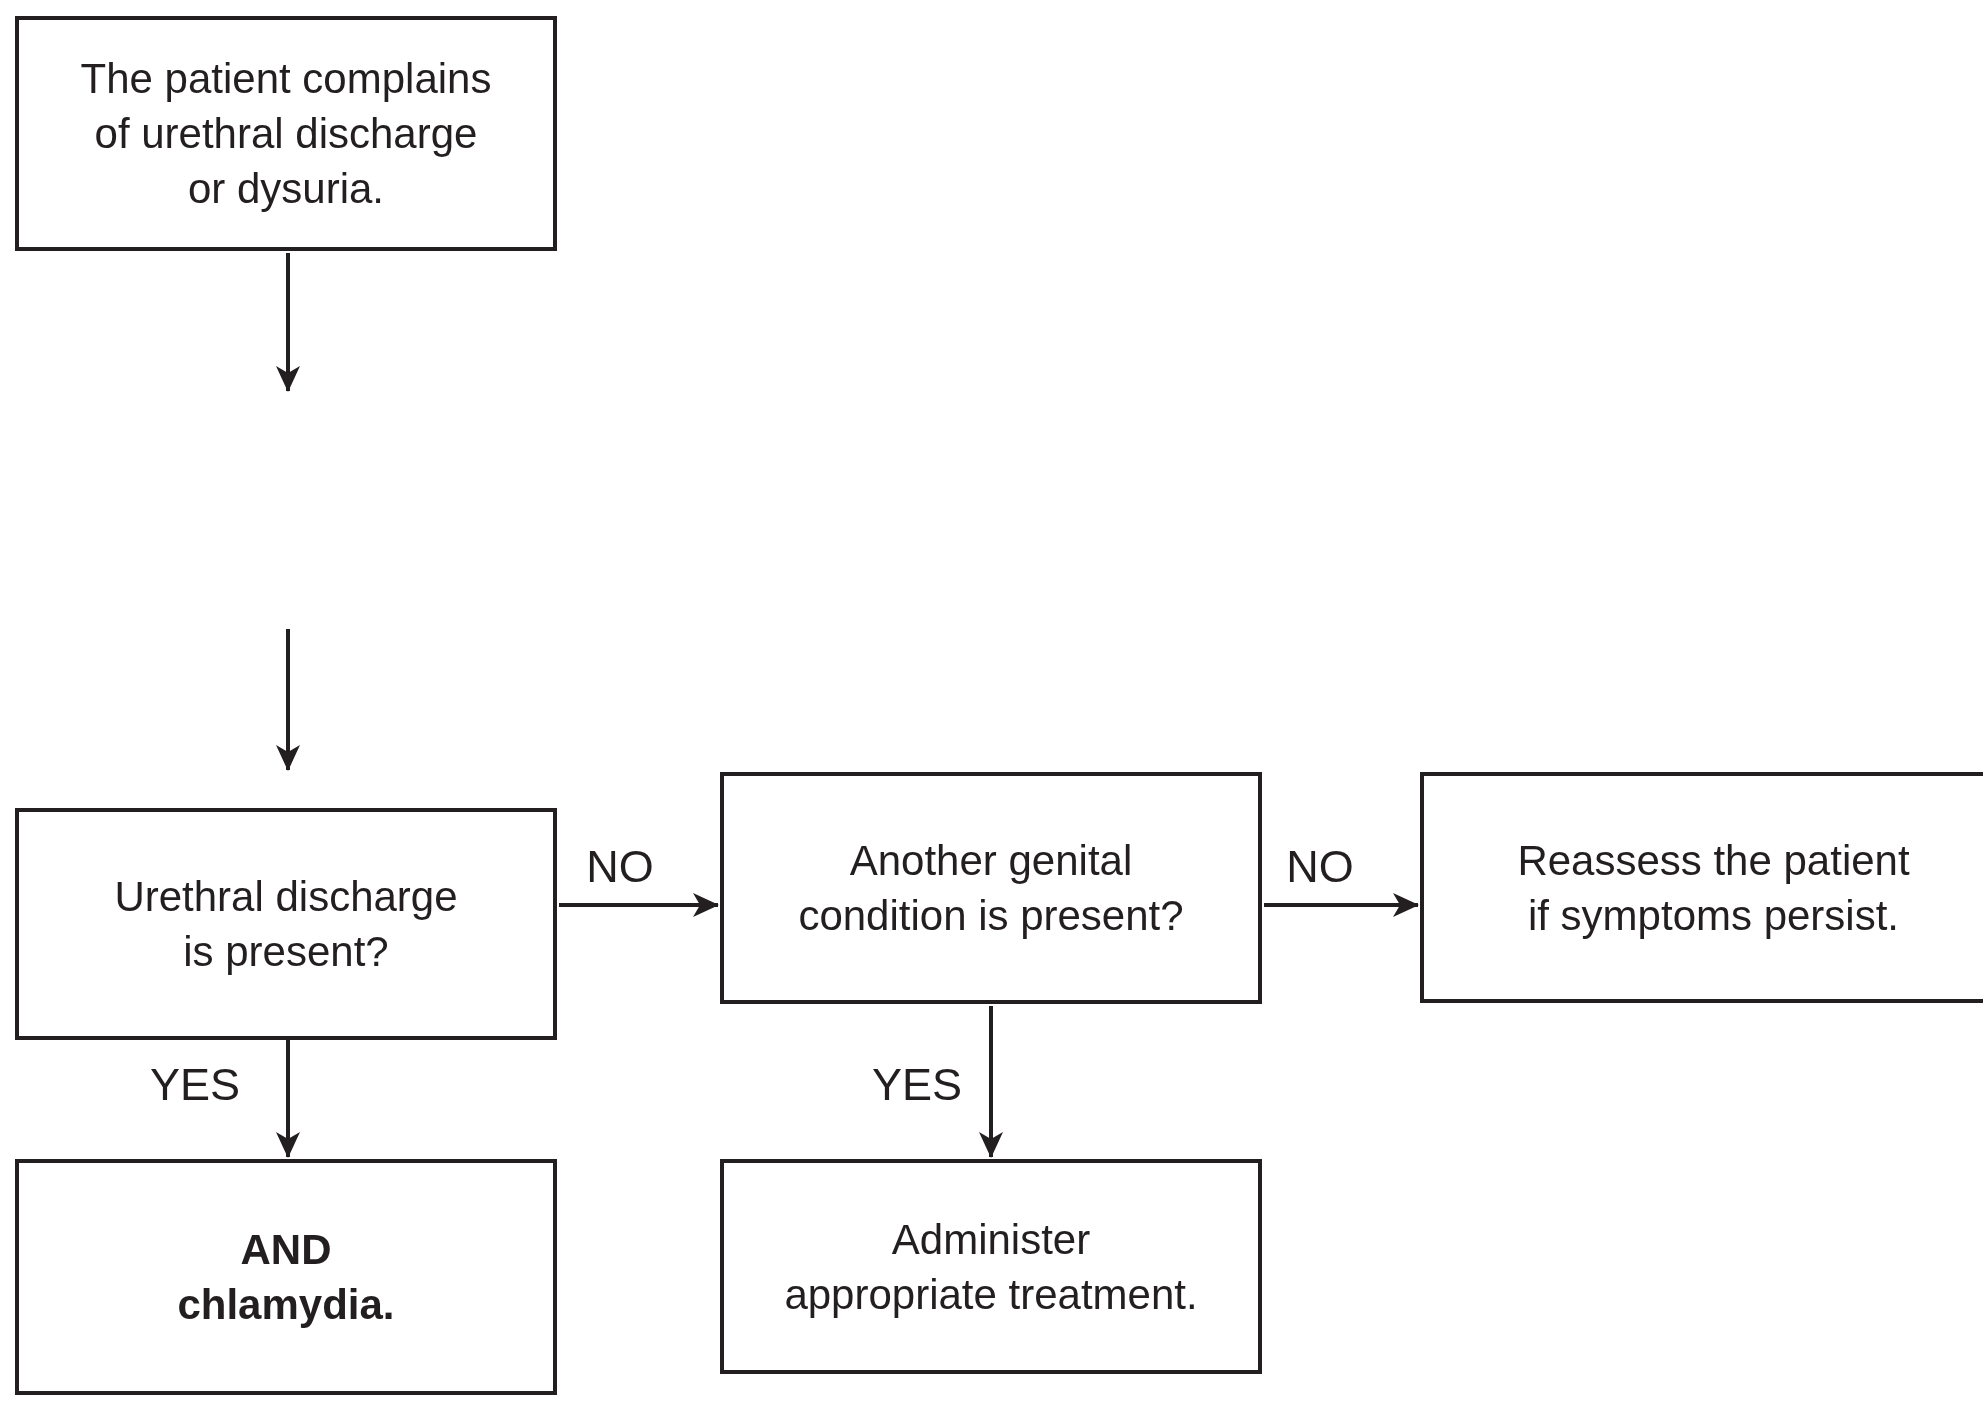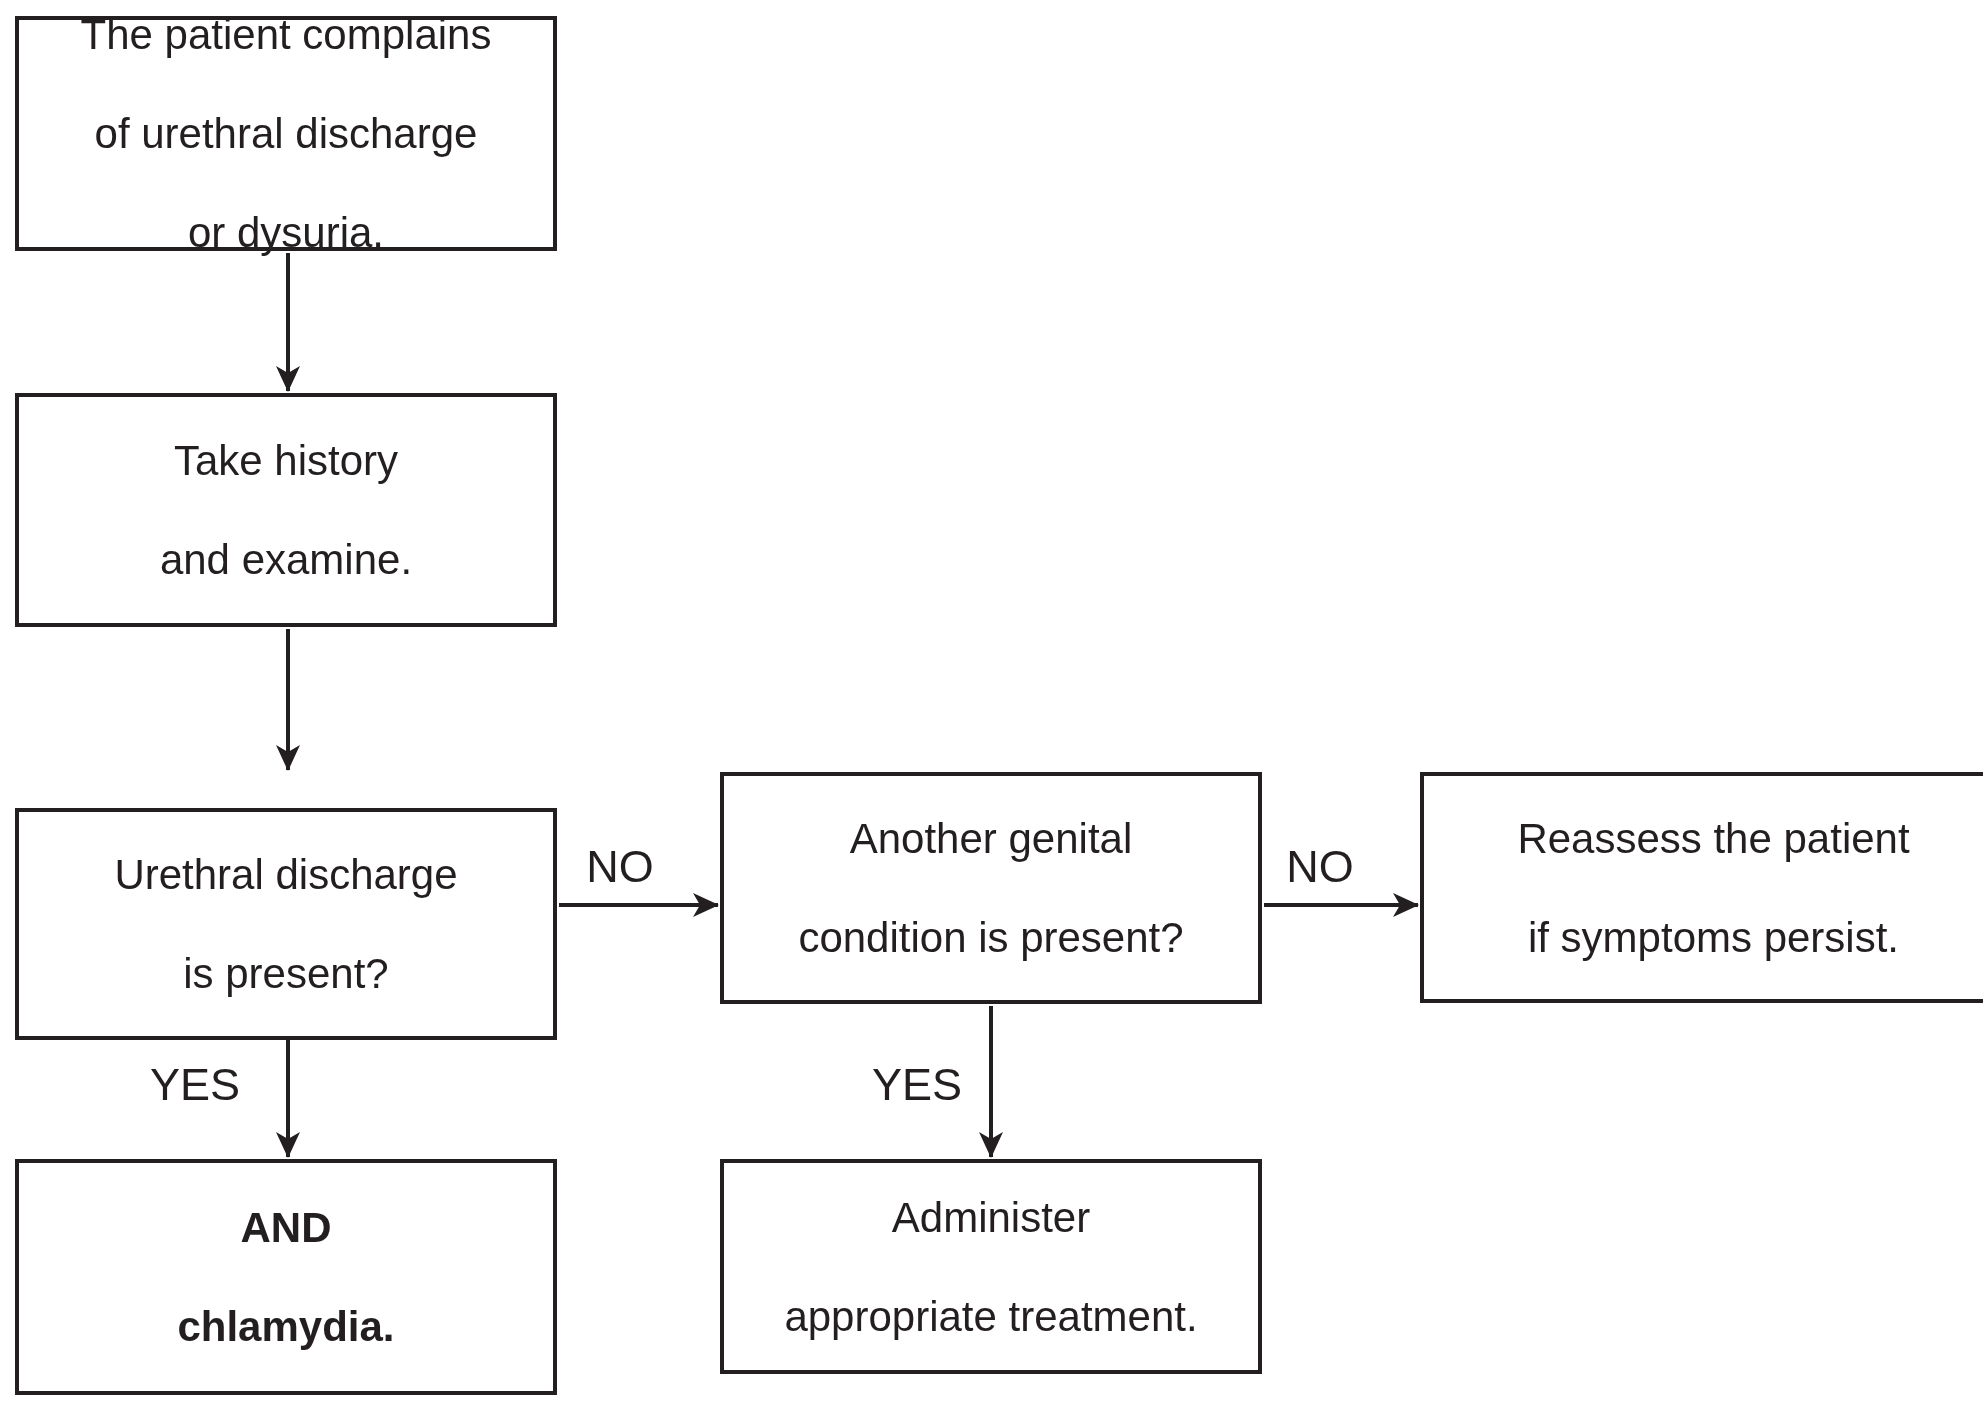--- a/index.html
+++ b/index.html
@@ -28,21 +28,20 @@
     border: 4px solid #231f20;
     background: #ffffff;
     display: flex;
     flex-direction: column;
     align-items: center;
     justify-content: center;
     text-align: center;
     font-size: 42px;
     line-height: 55px;
     font-weight: 400;
-    gap: 44px;
   }
   .node span { display: block; }
   .node.bold { font-weight: 700; }
 
   
   #node-complaint          { left: 15px;   top: 16px;   width: 542px; height: 235px; }
   #node-history            { left: 15px;   top: 393px;  width: 542px; height: 234px; }
   #node-discharge-present  { left: 15px;   top: 808px;  width: 542px; height: 232px; }
   #node-other-condition    { left: 720px;  top: 772px;  width: 542px; height: 232px; }
   #node-reassess           { left: 1420px; top: 772px;  width: 587px; height: 231px; }
@@ -81,24 +80,20 @@
     <line x1="1264" y1="905" x2="1418" y2="905" stroke="#231f20" stroke-width="4" marker-end="url(#arrowhead)"></line>
     <line x1="991" y1="1006" x2="991" y2="1157" stroke="#231f20" stroke-width="4" marker-end="url(#arrowhead)"></line>
   </svg>
 
   <div class="node" id="node-complaint">
     <span>The patient complains</span>
     <span>of urethral discharge</span>
     <span>or dysuria.</span>
   </div>
 
-  <div class="node" id="node-history">
-    <span>Take history</span>
-    <span>and examine.</span>
-  </div>
 
   <div class="node" id="node-discharge-present">
     <span>Urethral discharge</span>
     <span>is present?</span>
   </div>
 
   <div class="node" id="node-other-condition">
     <span>Another genital</span>
     <span>condition is present?</span>
   </div>

